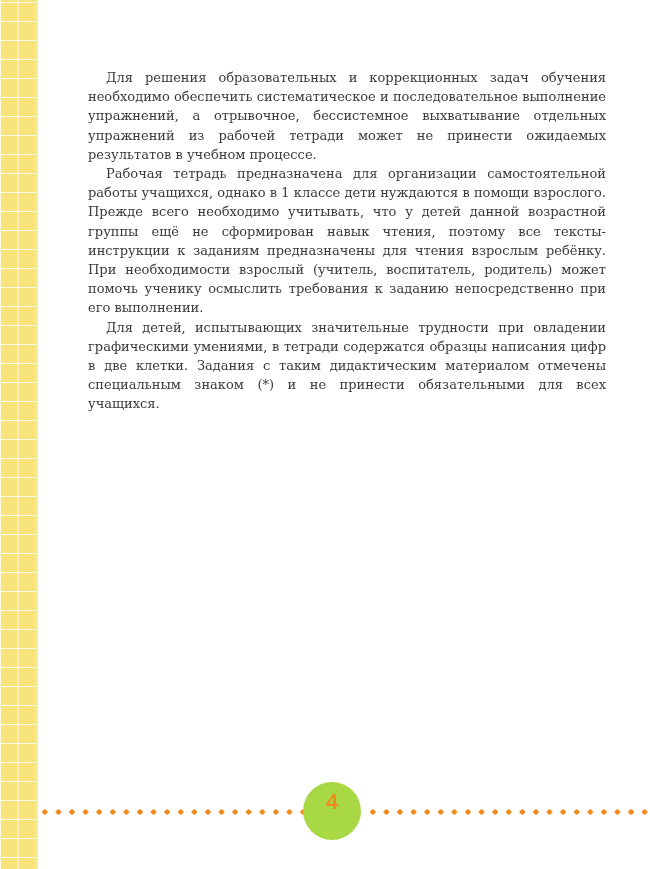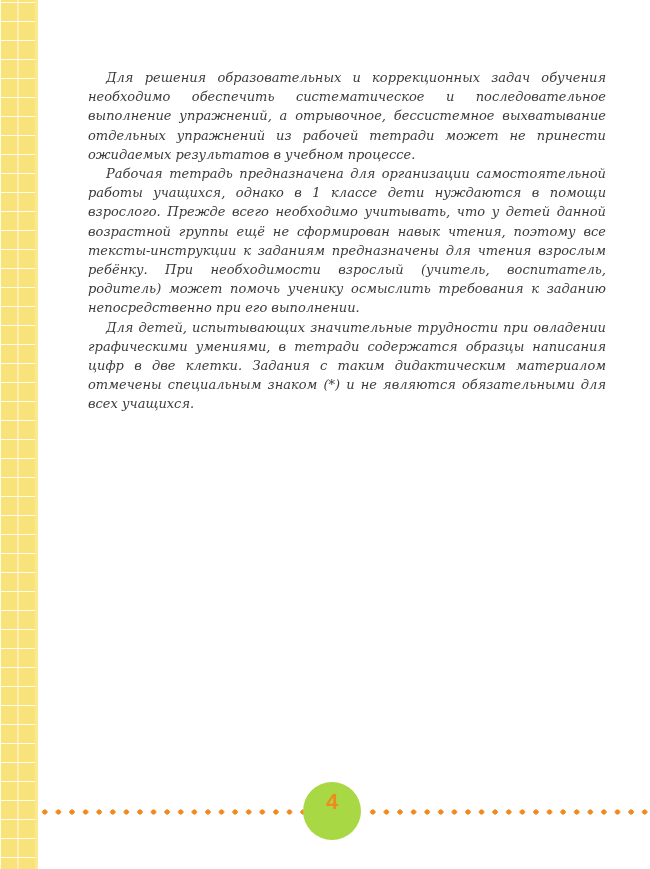--- a/index.html
+++ b/index.html
@@ -19,21 +19,21 @@
     }
     .strip::after {
       content: ""; position: absolute; right: 0; top: 0; width: 3px; height: 100%;
       background: #fbe98e;
     }
     .content {
       position: absolute; left: 88px; top: 68px; width: 518px;
       font-size: 13px; line-height: 19.2px; color: #3a3a3a;
       text-align: justify;
     }
-    .content p { margin: 0; text-indent: 18px; hyphens: manual; font-style: italic; }
+    .content p { margin: 0; text-indent: 18px; hyphens: manual; }
     .dots {
       position: absolute; top: 809px; height: 6px;
       background-image: radial-gradient(circle, #f08a1e 2.4px, transparent 2.8px);
       background-size: 13.6px 6px;
       background-repeat: repeat-x;
     }
     .dots.left { left: 38px; width: 266px; }
     .dots.right { left: 366px; width: 284px; }
     .page-badge {
       position: absolute; left: 303px; top: 782px; width: 58px; height: 58px;
@@ -47,21 +47,21 @@
     }
   </style>
 </head>
 <body>
 
 <div class="strip"></div>
 
 <div class="content">
   <p>Для решения образовательных и коррекционных задач обучения необходимо обеспечить систематическое и последовательное выполнение упражнений, а отрывочное, бессистемное выхватывание отдельных упражнений из рабочей тетради может не принести ожидаемых результатов в учебном процессе.</p>
   <p>Рабочая тетрадь предназначена для организации самостоятельной работы учащихся, однако в 1 классе дети нуждаются в помощи взрослого. Прежде всего необходимо учитывать, что у детей данной возрастной группы ещё не сформирован навык чтения, поэтому все тексты-инструкции к заданиям предназначены для чтения взрослым ребёнку. При необходимости взрослый (учитель, воспитатель, родитель) может помочь ученику осмыслить требования к заданию непосредственно при его выполнении.</p>
-  <p>Для детей, испытывающих значительные трудности при овладении графическими умениями, в тетради содержатся образцы написания цифр в две клетки. Задания с таким дидактическим материалом отмечены специальным знаком (*) и не являются обязательными для всех учащихся.</p>
+  <p>Для детей, испытывающих значительные трудности при овладении графическими умениями, в тетради содержатся образцы написания цифр в две клетки. Задания с таким дидактическим материалом отмечены специальным знаком (*) и не принести обязательными для всех учащихся.</p>
 </div>
 
 <div class="dots left"></div>
 <div class="dots right"></div>
 
 <div class="page-badge">
   <span class="page-num">4</span>
 </div>
 
 </body></html>

